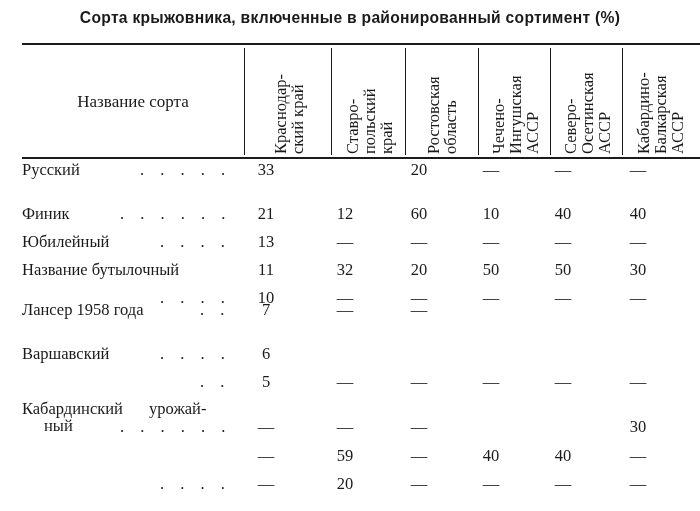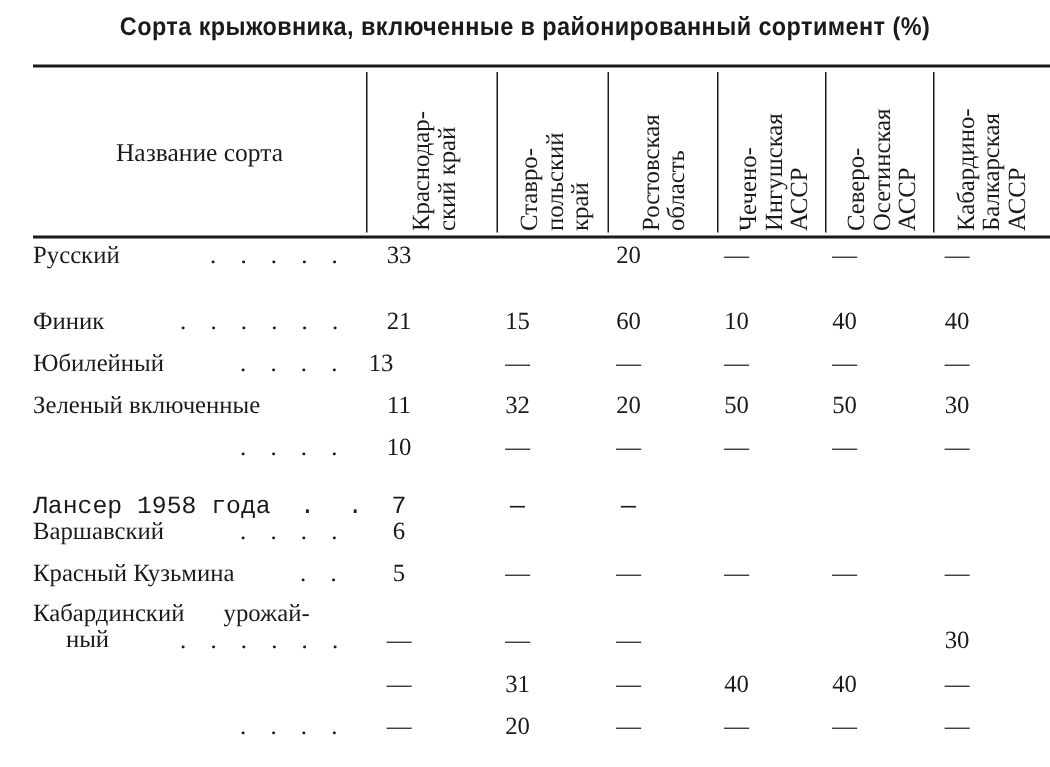--- a/index.html
+++ b/index.html
@@ -92,76 +92,75 @@
       <div class="cell" style="left: 325px;"></div>
       <div class="cell" style="left: 399px;">20</div>
       <div class="cell" style="left: 471px;">—</div>
       <div class="cell" style="left: 543px;">—</div>
       <div class="cell" style="left: 618px;">—</div>
     </div>
     <div class="row" style="top: 204px;">
       <div class="name">Финик</div>
       <div class="dots" style="left: 120px; word-spacing: 12px;">. . . . . .</div>
       <div class="cell" style="left: 246px;">21</div>
-      <div class="cell" style="left: 325px;">15</div>
+      <div class="cell" style="left: 325px;">12</div>
       <div class="cell" style="left: 399px;">60</div>
       <div class="cell" style="left: 471px;">10</div>
       <div class="cell" style="left: 543px;">40</div>
       <div class="cell" style="left: 618px;">40</div>
     </div>
     <div class="row" style="top: 232px; padding-left: 46px;">
       <div class="name">Юбилейный</div>
       <div class="dots" style="left: 160px; word-spacing: 12px;">. . . .</div>
-      <div class="cell" style="left: 234px;">13</div>
+      <div class="cell" style="left: 246px;">13</div>
       <div class="cell" style="left: 325px;">—</div>
       <div class="cell" style="left: 399px;">—</div>
       <div class="cell" style="left: 471px;">—</div>
       <div class="cell" style="left: 543px;">—</div>
       <div class="cell" style="left: 618px;">—</div>
     </div>
     <div class="row" style="top: 260px;">
-      <div class="name">Зеленый включенные</div>
+      <div class="name">Название бутылочный</div>
       <div class="cell" style="left: 246px;">11</div>
       <div class="cell" style="left: 325px;">32</div>
       <div class="cell" style="left: 399px;">20</div>
       <div class="cell" style="left: 471px;">50</div>
       <div class="cell" style="left: 543px;">50</div>
       <div class="cell" style="left: 618px;">30</div>
     </div>
     <div class="row" style="top: 288px;">
       <div class="dots" style="left: 160px; word-spacing: 12px;">. . . .</div>
       <div class="cell" style="left: 246px;">10</div>
       <div class="cell" style="left: 325px;">—</div>
       <div class="cell" style="left: 399px;">—</div>
       <div class="cell" style="left: 471px;">—</div>
       <div class="cell" style="left: 543px;">—</div>
       <div class="cell" style="left: 618px;">—</div>
     </div>
-    <div class="row" style="top: 328px; font-family: Liberation Mono, monospace;">
+    <div class="row" style="top: 300px;">
       <div class="name">Лансер 1958 года</div>
       <div class="dots" style="left: 200px; word-spacing: 12px;">. .</div>
       <div class="cell" style="left: 246px;">7</div>
       <div class="cell" style="left: 325px;">—</div>
       <div class="cell" style="left: 399px;">—</div>
       <div class="cell" style="left: 471px;"></div>
       <div class="cell" style="left: 543px;"></div>
       <div class="cell" style="left: 618px;"></div>
     </div>
     <div class="row" style="top: 344px;">
       <div class="name">Варшавский</div>
       <div class="dots" style="left: 160px; word-spacing: 12px;">. . . .</div>
       <div class="cell" style="left: 246px;">6</div>
       <div class="cell" style="left: 325px;"></div>
       <div class="cell" style="left: 399px;"></div>
       <div class="cell" style="left: 471px;"></div>
       <div class="cell" style="left: 543px;"></div>
       <div class="cell" style="left: 618px;"></div>
     </div>
     <div class="row" style="top: 372px;">
-      <div class="name">Красный Кузьмина</div>
       <div class="dots" style="left: 200px; word-spacing: 12px;">. .</div>
       <div class="cell" style="left: 246px;">5</div>
       <div class="cell" style="left: 325px;">—</div>
       <div class="cell" style="left: 399px;">—</div>
       <div class="cell" style="left: 471px;">—</div>
       <div class="cell" style="left: 543px;">—</div>
       <div class="cell" style="left: 618px;">—</div>
     </div>
     <div class="row two" style="top: 400px;">
       <div class="name">
@@ -171,21 +170,21 @@
       <div class="dots" style="left: 120px; word-spacing: 12px; top: 17px;">. . . . . .</div>
       <div class="cell" style="left: 246px; top: 17px;">—</div>
       <div class="cell" style="left: 325px; top: 17px;">—</div>
       <div class="cell" style="left: 399px; top: 17px;">—</div>
       <div class="cell" style="left: 471px; top: 17px;"></div>
       <div class="cell" style="left: 543px; top: 17px;"></div>
       <div class="cell" style="left: 618px; top: 17px;">30</div>
     </div>
     <div class="row" style="top: 446px;">
       <div class="cell" style="left: 246px;">—</div>
-      <div class="cell" style="left: 325px;">31</div>
+      <div class="cell" style="left: 325px;">59</div>
       <div class="cell" style="left: 399px;">—</div>
       <div class="cell" style="left: 471px;">40</div>
       <div class="cell" style="left: 543px;">40</div>
       <div class="cell" style="left: 618px;">—</div>
     </div>
     <div class="row" style="top: 474px;">
       <div class="dots" style="left: 160px; word-spacing: 12px;">. . . .</div>
       <div class="cell" style="left: 246px;">—</div>
       <div class="cell" style="left: 325px;">20</div>
       <div class="cell" style="left: 399px;">—</div>

